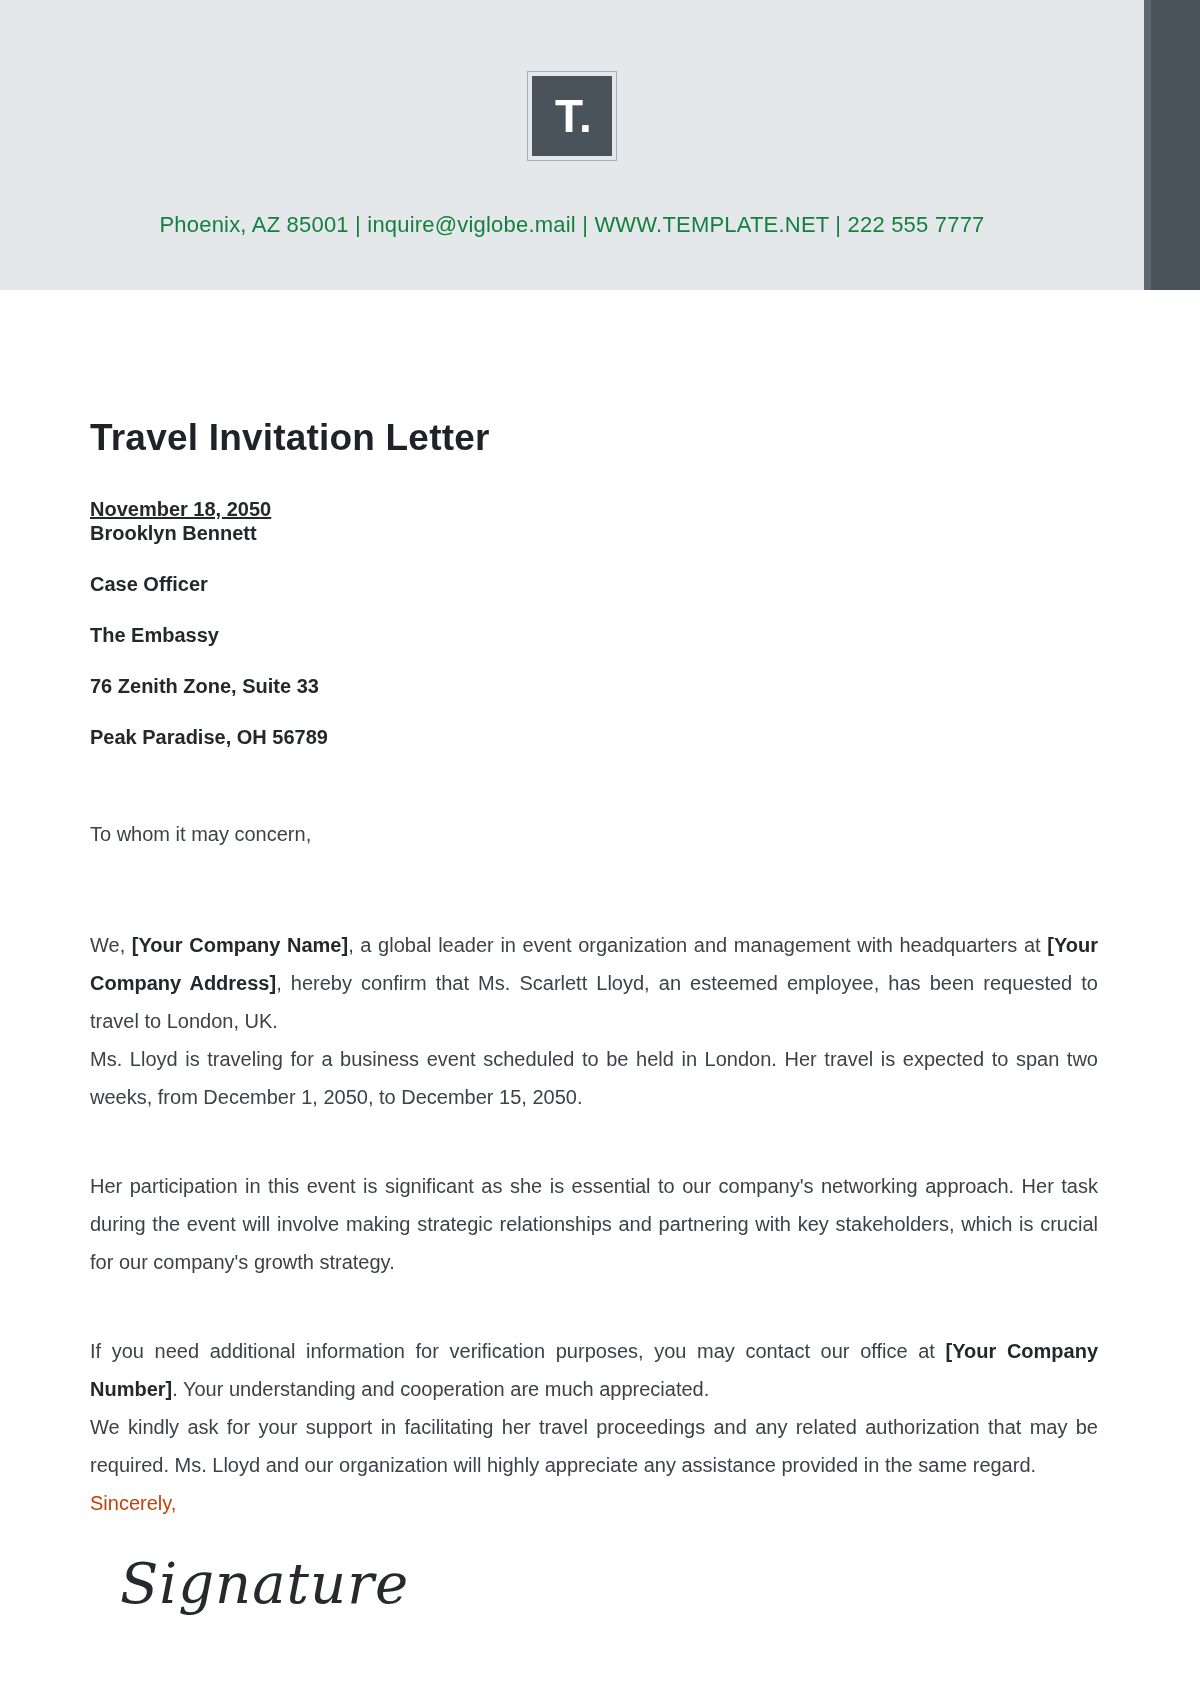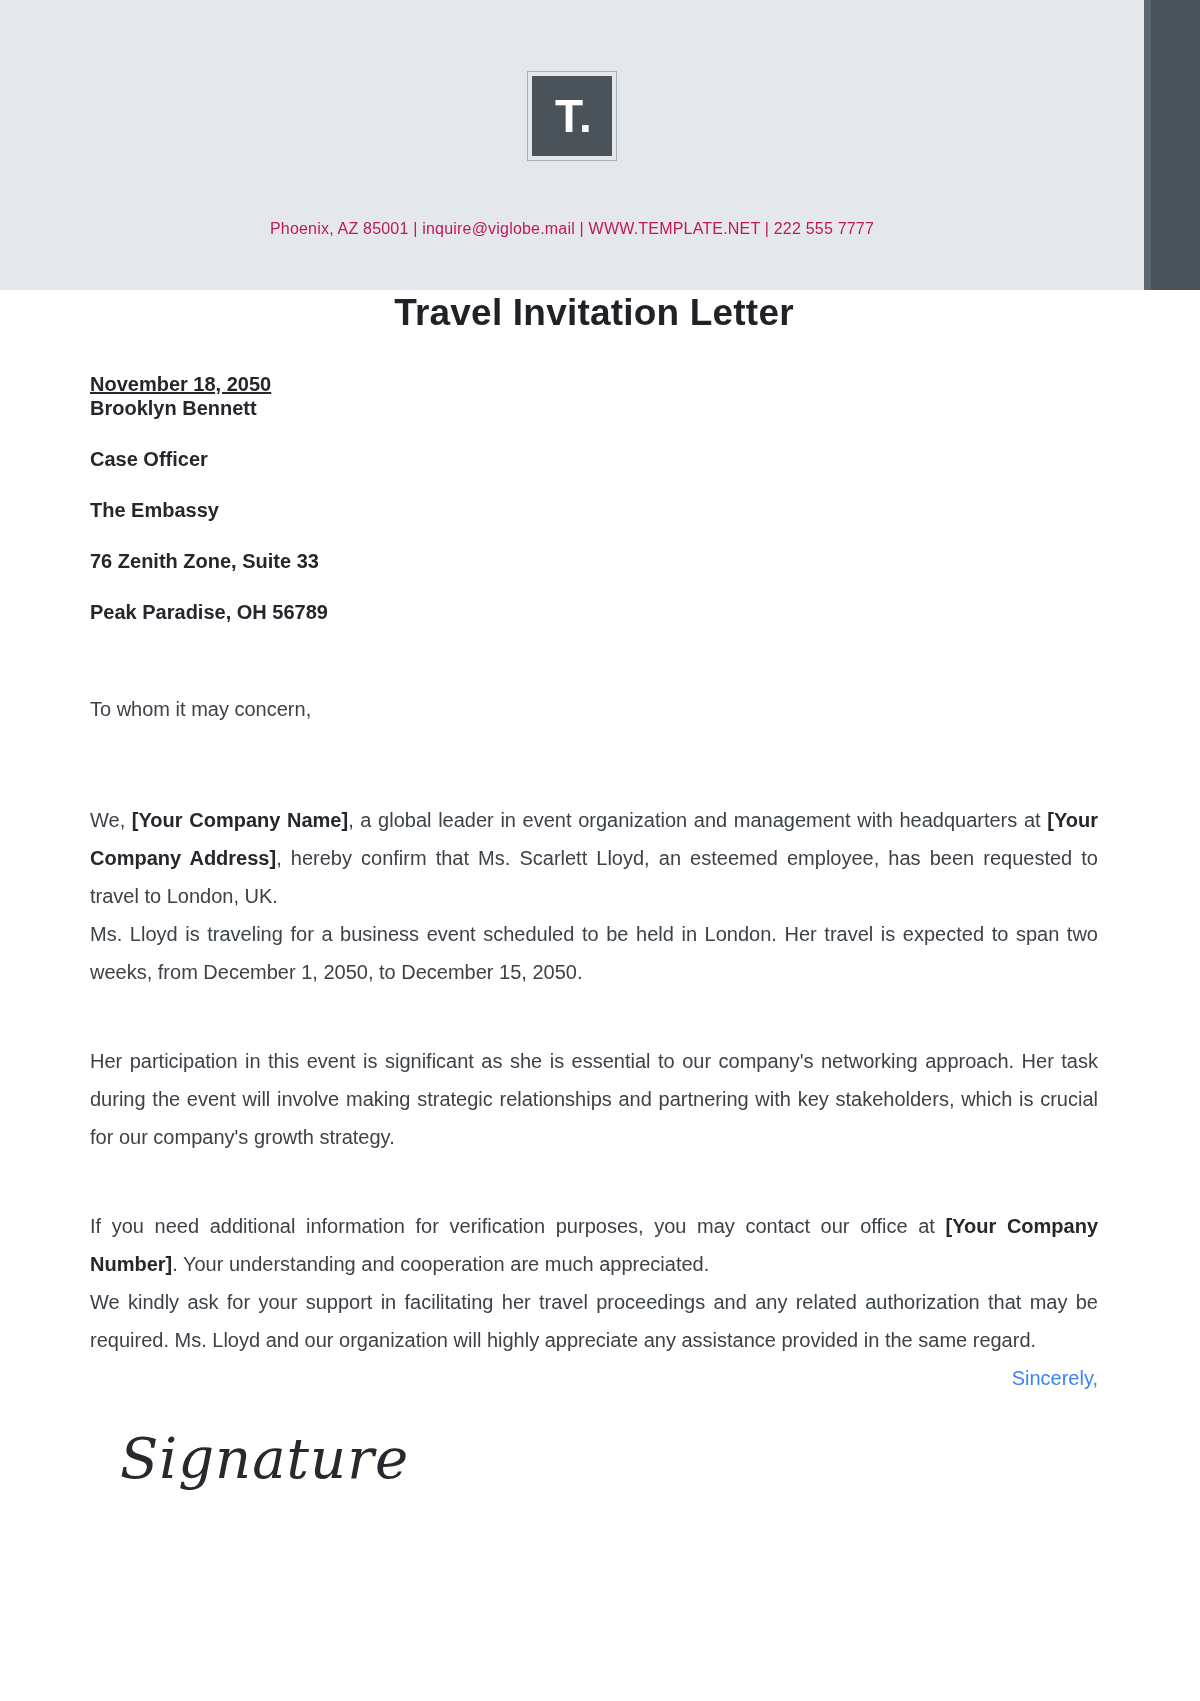--- a/index.html
+++ b/index.html
@@ -47,31 +47,31 @@
     font-size:46px;
     font-weight:bold;
     letter-spacing:1px;
     line-height:1;
     padding-left:4px;
   }
   .contact-line {
     position:absolute;
     left:0; right:0; bottom:52px;
     text-align:center;
-    font-size:16px;
-    color:#be185d;
+    font-size:22px;
+    color:#15803d;
     letter-spacing:0.2px;
   }
 
   
   .letter {
     padding:0 102px 0 90px;
   }
   .title {
-    text-align:center;
+    margin-top:125px;
     font-size:37px;
     line-height:45px;
     font-weight:bold;
     color:#1f2327;
     letter-spacing:0.2px;
   }
   .date {
     margin-top:37px;
     font-size:20px;
     line-height:24px;
@@ -101,22 +101,21 @@
     color:#3c4248;
     text-align:justify;
   }
   .para.first-group { margin-top:78px; }
   .para.gap-before { margin-top:51px; }
   .para .ph { font-weight:bold; color:#24282d; }
 
   .closing {
     font-size:20px;
     line-height:38px;
-    color:#3b82f6;
-    text-align:right;
+    color:#c2410c;
   }
 
   .signature {
     margin-top:39px;
     margin-left:30px;
     font-family:"DejaVu Serif", serif;
     font-style:italic;
     font-size:56px;
     line-height:46px;
     color:#26292d;

